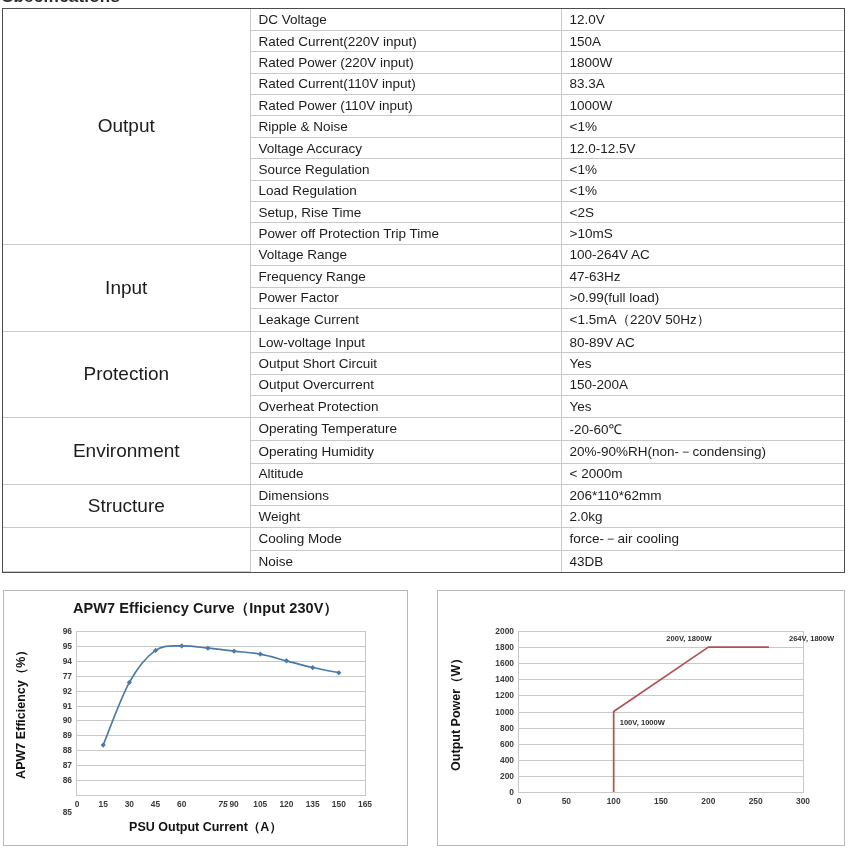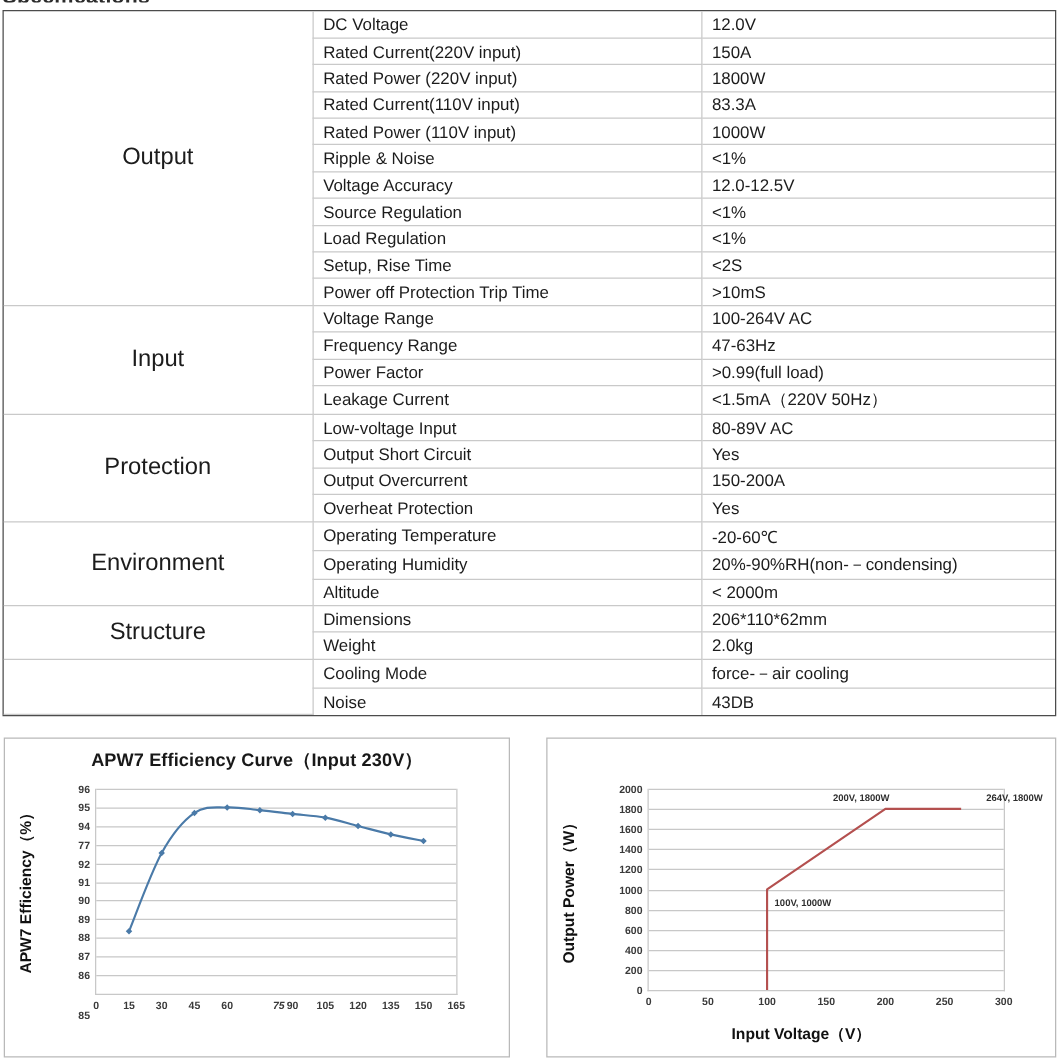--- a/index.html
+++ b/index.html
@@ -277,20 +277,21 @@
             <polygon points="78.54545454545453,16.781818181818146 81.14545454545453,19.381818181818147 78.54545454545453,21.98181818181815 75.94545454545454,19.381818181818147" fill="#4a7aa8"></polygon>
             <polygon points="104.72727272727273,12.309090909090907 107.32727272727273,14.909090909090907 104.72727272727273,17.509090909090908 102.12727272727274,14.909090909090907" fill="#4a7aa8"></polygon>
             <polygon points="130.9090909090909,14.545454545454641 133.5090909090909,17.14545454545464 130.9090909090909,19.745454545454642 128.3090909090909,17.14545454545464" fill="#4a7aa8"></polygon>
             <polygon points="157.09090909090907,17.52727272727264 159.69090909090906,20.12727272727264 157.09090909090907,22.72727272727264 154.49090909090907,20.12727272727264" fill="#4a7aa8"></polygon>
             <polygon points="183.27272727272728,20.509090909090865 185.87272727272727,23.109090909090867 183.27272727272728,25.709090909090868 180.6727272727273,23.109090909090867" fill="#4a7aa8"></polygon>
             <polygon points="209.45454545454547,27.21818181818181 212.05454545454546,29.818181818181813 209.45454545454547,32.418181818181814 206.85454545454547,29.818181818181813" fill="#4a7aa8"></polygon>
             <polygon points="235.63636363636365,33.92727272727277 238.23636363636365,36.52727272727277 235.63636363636365,39.127272727272775 233.03636363636366,36.52727272727277" fill="#4a7aa8"></polygon>
             <polygon points="261.8181818181818,39.145454545454506 264.41818181818184,41.74545454545451 261.8181818181818,44.34545454545451 259.2181818181818,41.74545454545451" fill="#4a7aa8"></polygon>
           </svg>
         </div>
+      <div class="xlabel" style="top:228px;">PSU Output Current（A）</div>
     </div>
 
     <div class="panel right">
       <div class="ylabel" style="left:-62px; top:112px; width:160px;">Output Power（W）</div>
       <div class="plot" id="plot2" style="left:80px; top:40px; width:286px; height:162px; border:1px solid #c8c8c8; border-top:none;">
           <div class="ytick" style="top: 161px;">0</div>
           <div class="gridline" style="top: 144.9px;"></div>
           <div class="ytick" style="top: 144.9px;">200</div>
           <div class="gridline" style="top: 128.8px;"></div>
           <div class="ytick" style="top: 128.8px;">400</div>
@@ -317,17 +318,16 @@
           <div class="xtick" style="left: 189.333px;">200</div>
           <div class="xtick" style="left: 236.667px;">250</div>
           <div class="xtick" style="left: 284px;">300</div>
           <svg width="284" height="161" style="position: absolute; left: 0px; top: 0px;">
             <path d="M94.66666666666666,161 L94.66666666666666,80.5 L189.33333333333331,16.099999999999994 L249.92,16.099999999999994" fill="none" stroke="#b4504f" stroke-width="1.7" stroke-linejoin="round"></path>
           </svg>
           <div class="annot" style="left: 100.667px; top: 86.5px;">100V, 1000W</div>
           <div class="annot" style="left: 147.333px; top: 3.1px;">200V, 1800W</div>
           <div class="annot" style="left: 269.92px; top: 3.1px;">264V, 1800W</div>
         </div>
-      <div class="xlabel" style="top:228px;">Input Voltage（V）</div>
     </div>
 
   </div>
 </div>
 
 </body></html>

